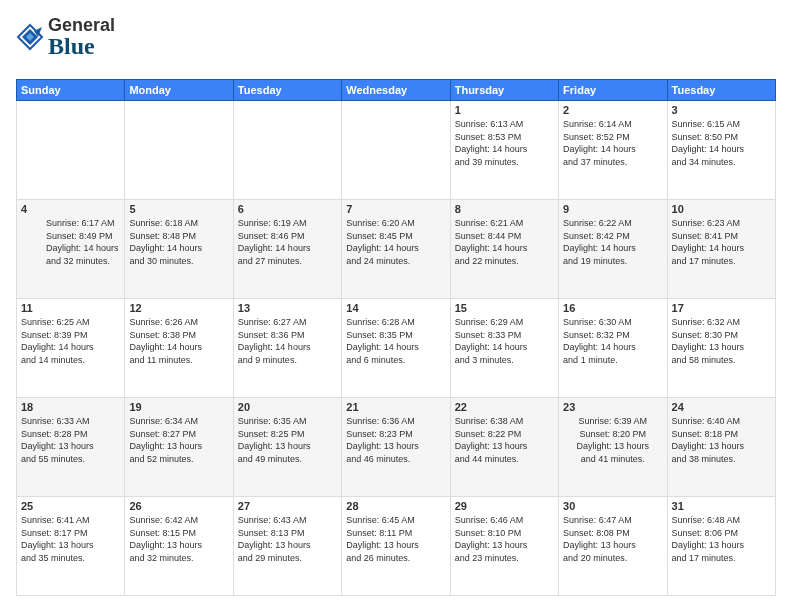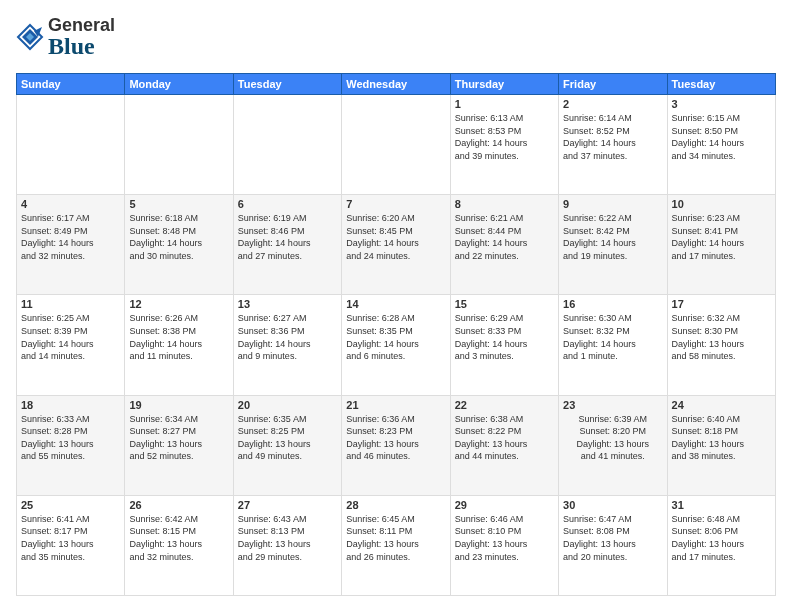--- a/index.html
+++ b/index.html
@@ -14,21 +14,21 @@
       width: 792px;
       height: 612px;
       padding: 16px;
       display: flex;
       flex-direction: column;
     }
     .header {
       display: flex;
       justify-content: space-between;
       align-items: flex-start;
-      margin-bottom: 15px;
+      margin-bottom: 21px;
     }
     .logo {
       display: flex;
       align-items: center;
       gap: 4px;
     }
     .logo-text {
       display: flex;
       flex-direction: column;
       line-height: 1;
@@ -159,21 +159,21 @@
             <span class="day-num">3</span>
             <div class="day-info" style="white-space: pre-line;">Sunrise: 6:15 AM
 Sunset: 8:50 PM
 Daylight: 14 hours
 and 34 minutes.</div>
           </td>
         </tr>
         <tr>
           <td>
             <span class="day-num">4</span>
-            <div class="day-info" style="white-space: pre-line;">Sunrise: 6:17 AM
+            <div class="day-info" style="white-space: pre-line; margin-left: 25px;">Sunrise: 6:17 AM
 Sunset: 8:49 PM
 Daylight: 14 hours
 and 32 minutes.</div>
           </td>
           <td>
             <span class="day-num">5</span>
             <div class="day-info" style="white-space: pre-line;">Sunrise: 6:18 AM
 Sunset: 8:48 PM
 Daylight: 14 hours
 and 30 minutes.</div>

